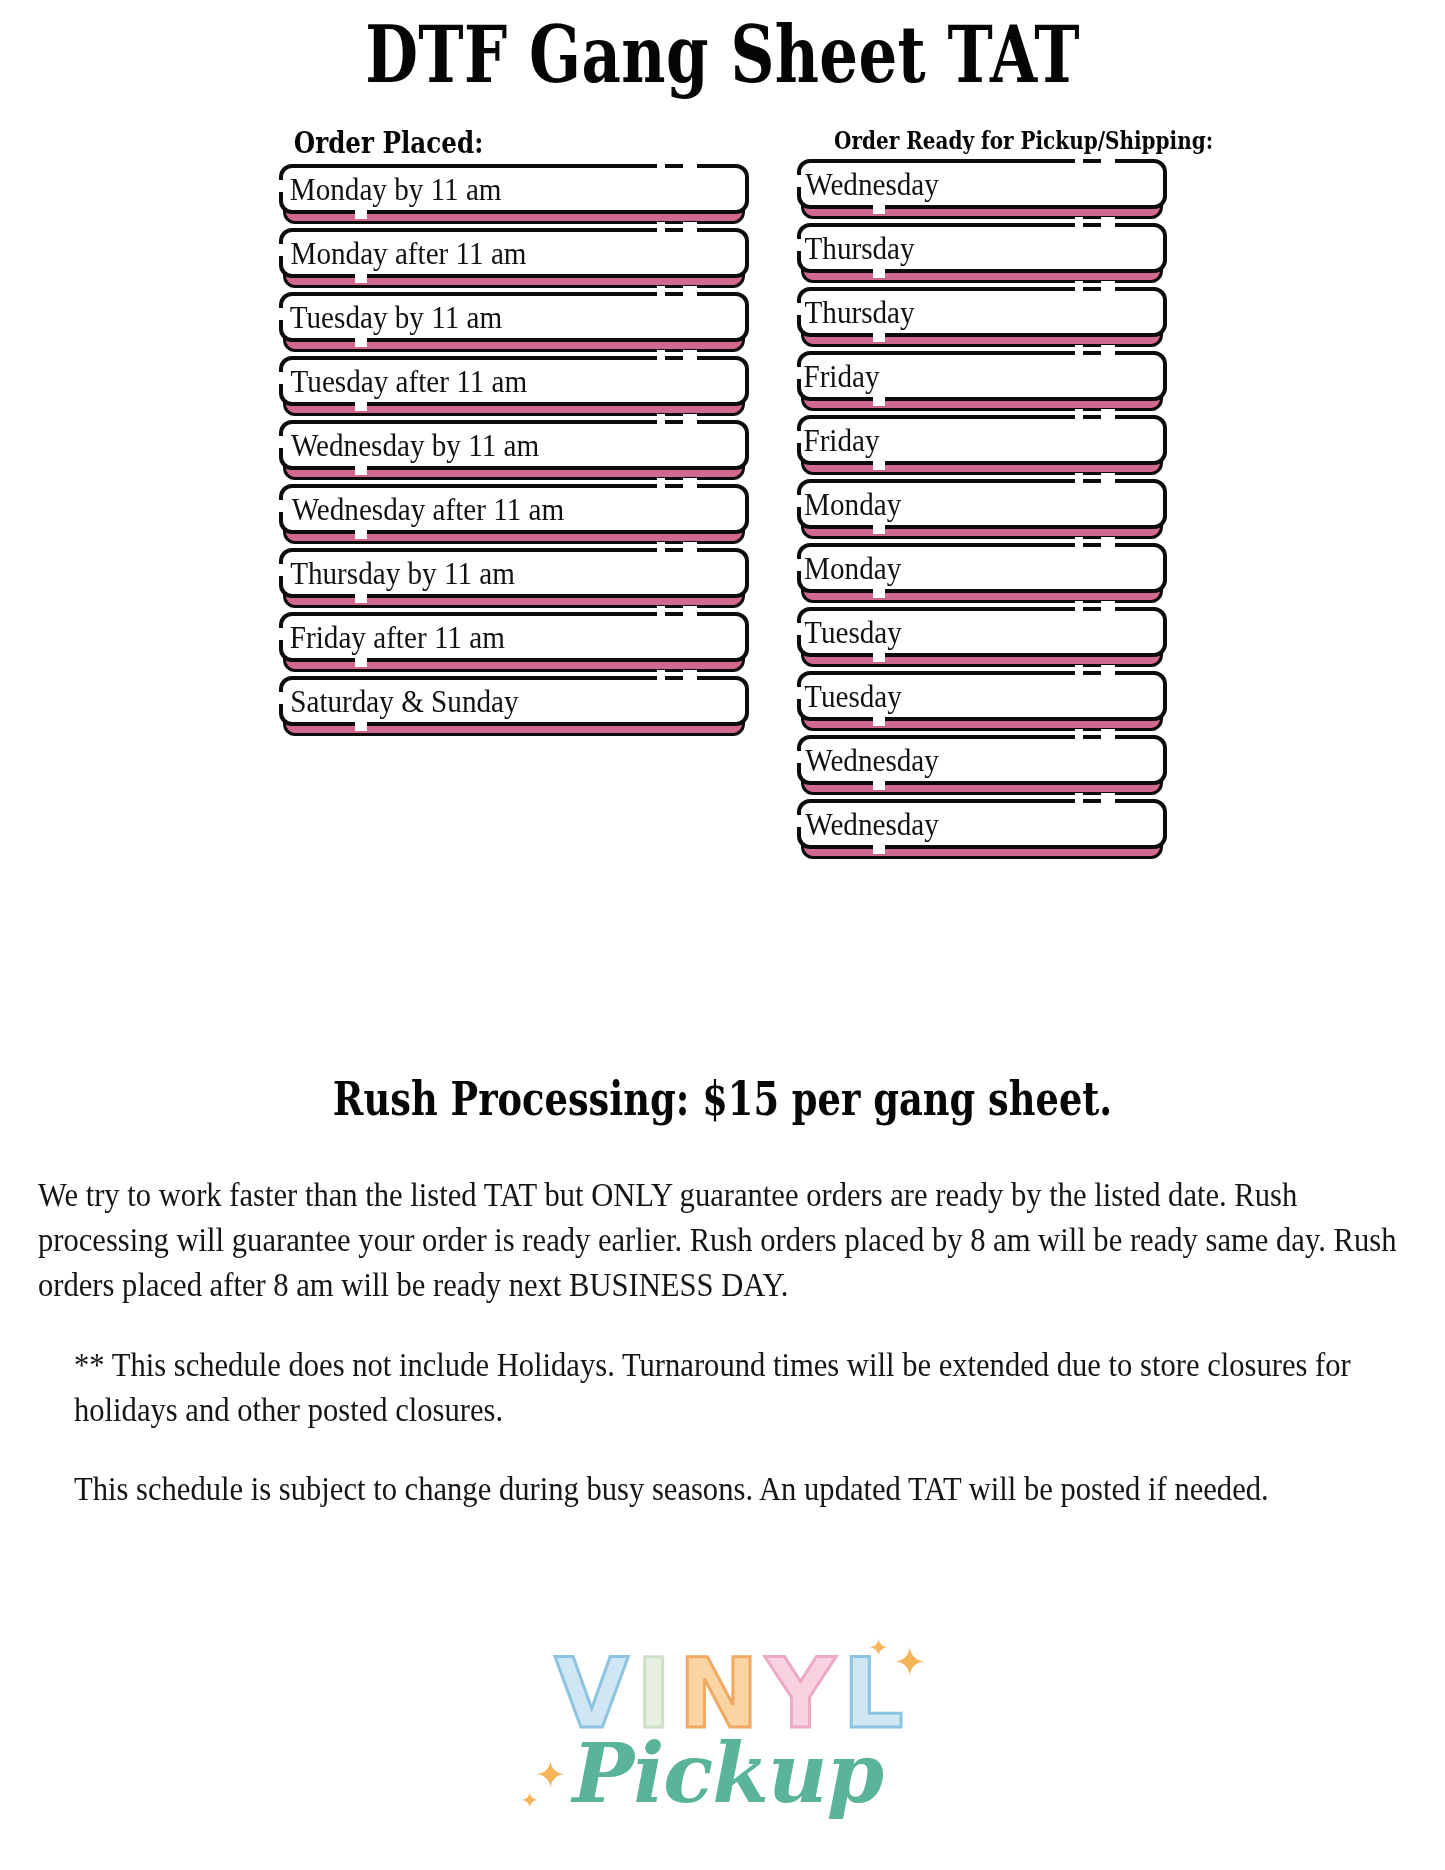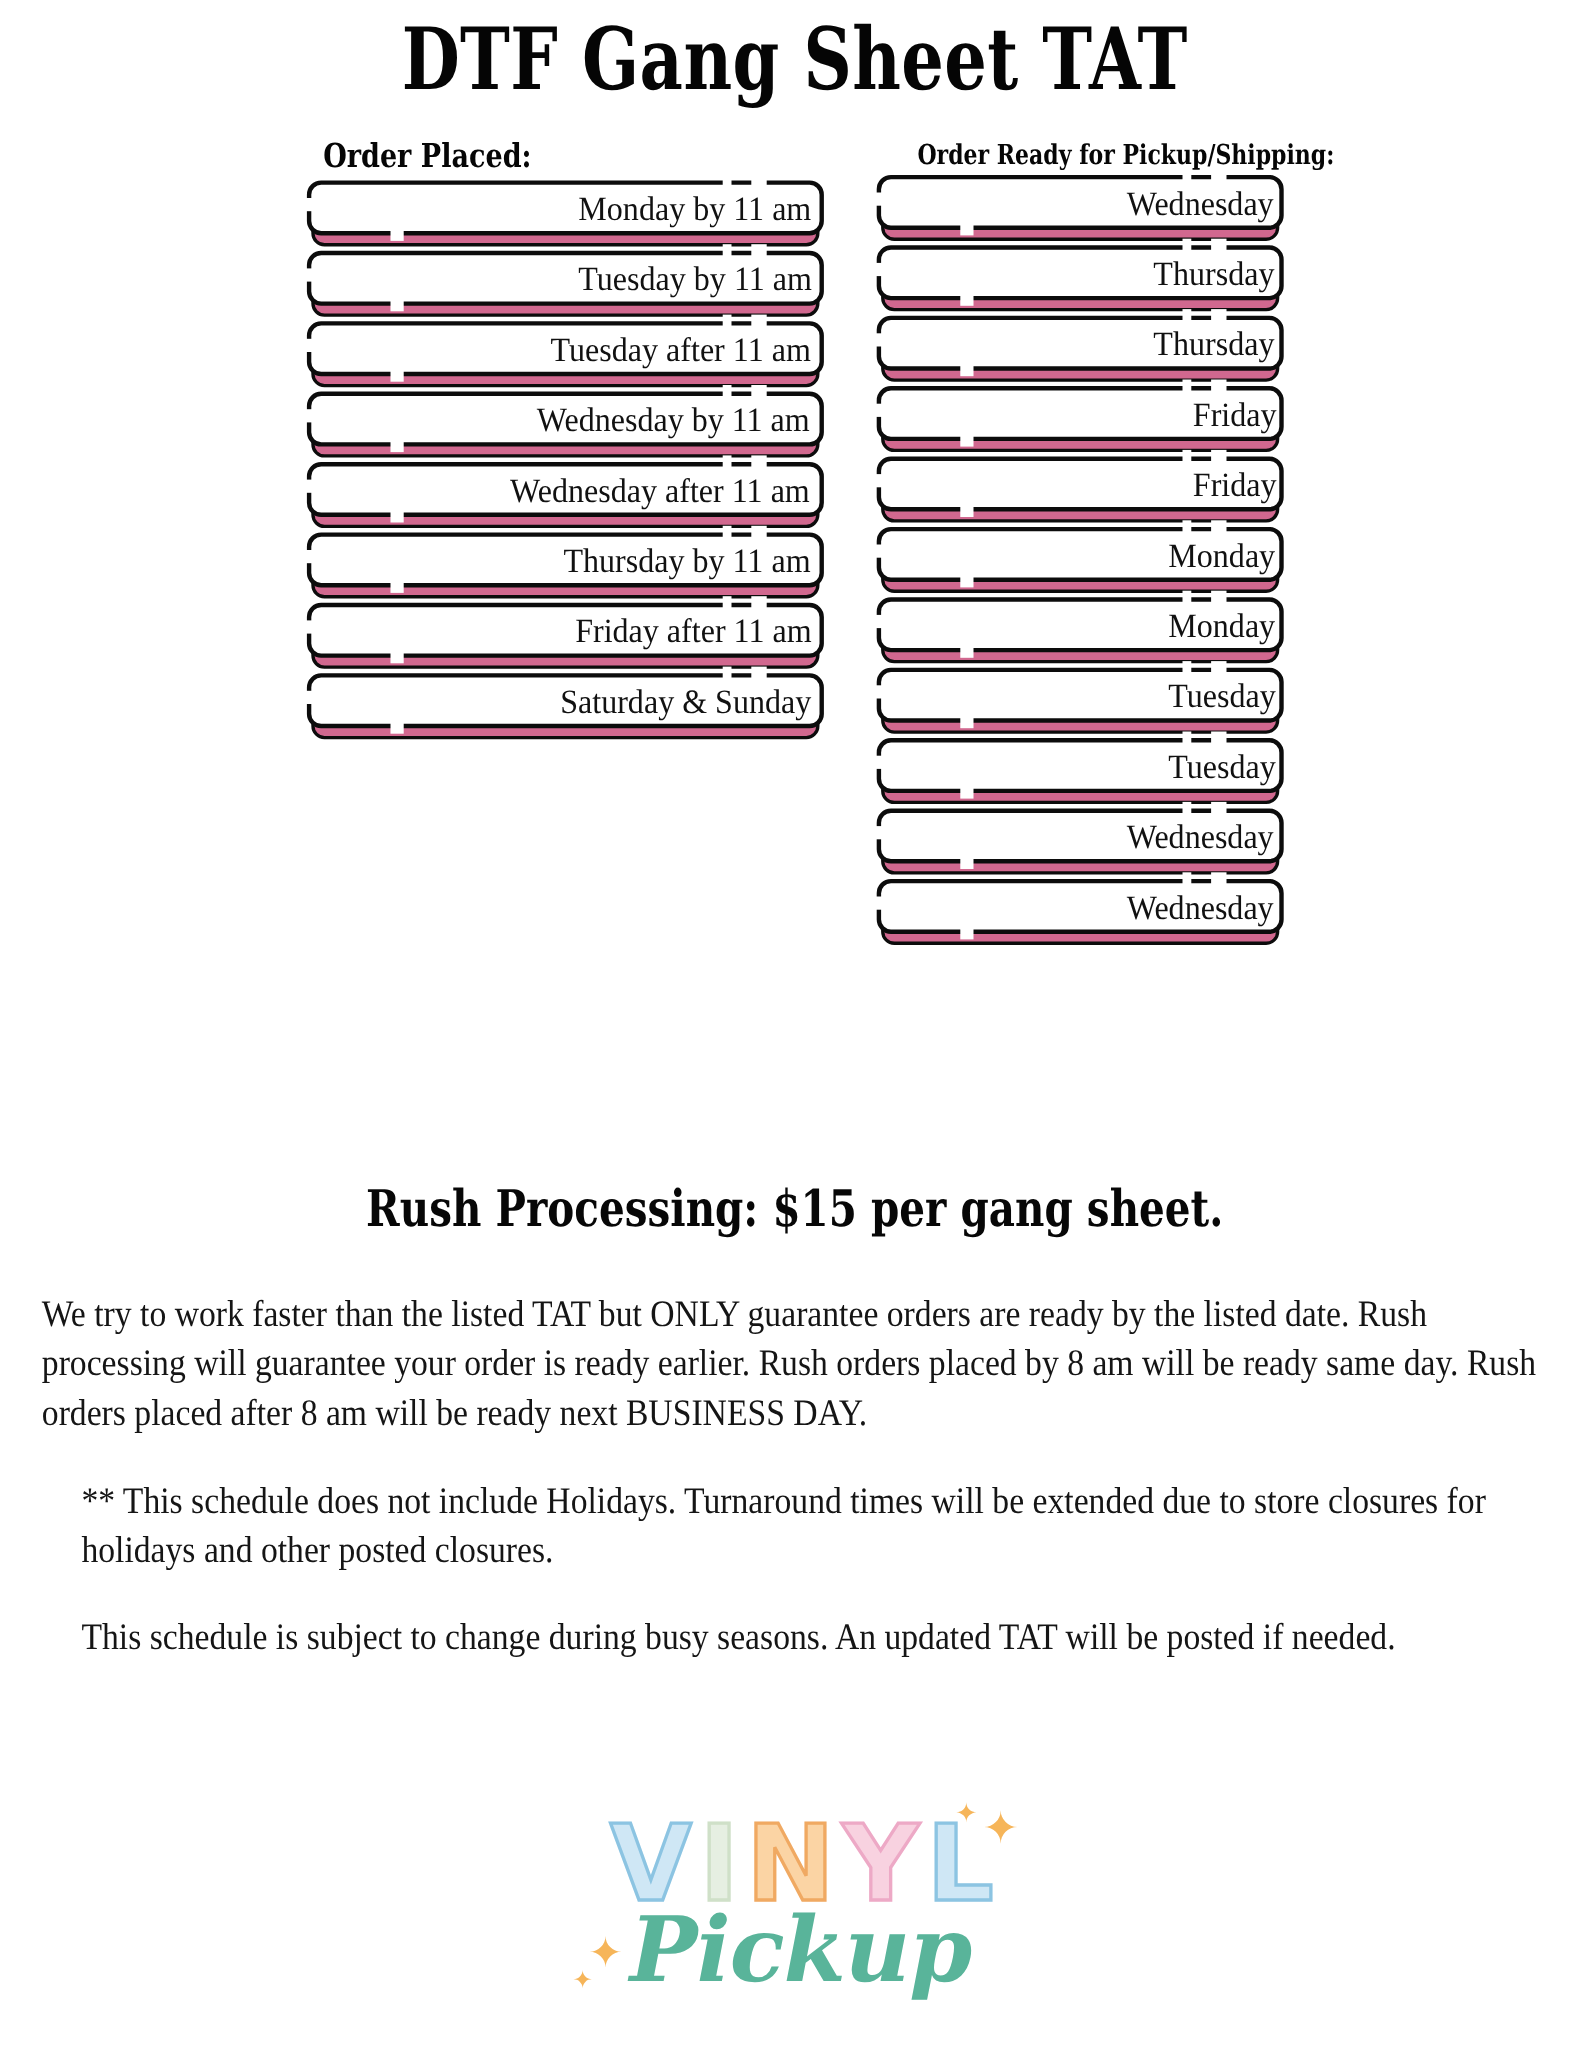--- a/index.html
+++ b/index.html
@@ -86,21 +86,21 @@
     border: 3px solid #0c0c0c;
   }
   .cell .face {
     position: absolute;
     inset: 0;
     background: #ffffff;
     border: 4px solid #0c0c0c;
     border-radius: 13px;
     display: flex;
     align-items: center;
-    justify-content: flex-end;
+    justify-content: flex-start;
   }
   
   .cell .notch {
     position: absolute;
     background: #ffffff;
   }
   .cell .notch-top {
     top: -6px; right: 52px;
     width: 14px; height: 14px;
   }
@@ -237,20 +237,30 @@
         <div class="plate"></div>
         <div class="face">
           <span class="cell-label">Monday by 11 am</span>
         </div>
         <span class="notch notch-top"></span>
         <span class="notch notch-top2"></span>
         <span class="notch notch-left"></span>
         <span class="notch notch-bottom"></span>
       </div>
 
+      <div class="cell">
+        <div class="plate"></div>
+        <div class="face">
+          <span class="cell-label">Monday after 11 am</span>
+        </div>
+        <span class="notch notch-top"></span>
+        <span class="notch notch-top2"></span>
+        <span class="notch notch-left"></span>
+        <span class="notch notch-bottom"></span>
+      </div>
 
       <div class="cell">
         <div class="plate"></div>
         <div class="face">
           <span class="cell-label">Tuesday by 11 am</span>
         </div>
         <span class="notch notch-top"></span>
         <span class="notch notch-top2"></span>
         <span class="notch notch-left"></span>
         <span class="notch notch-bottom"></span>

